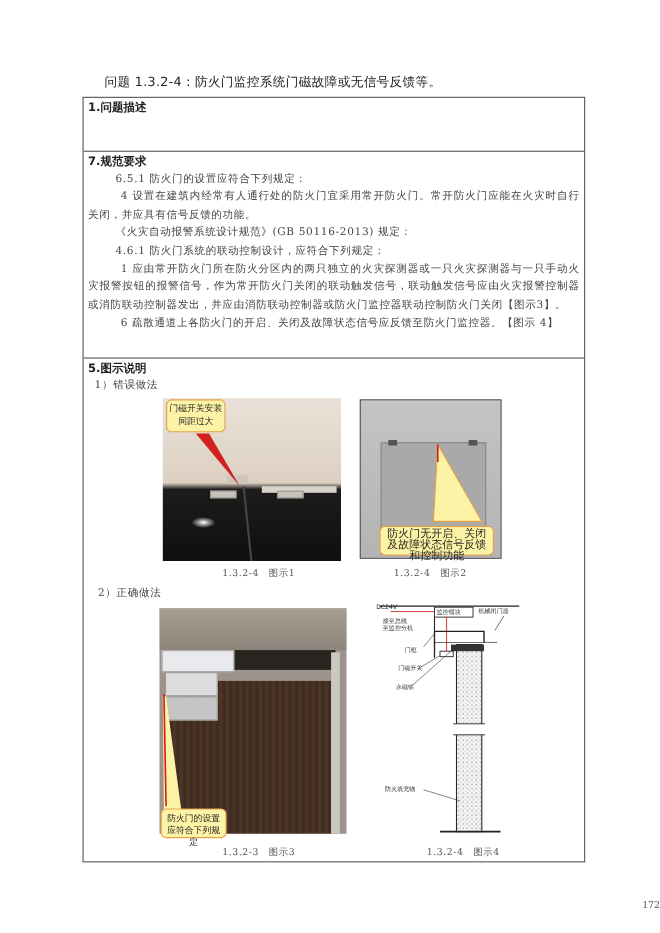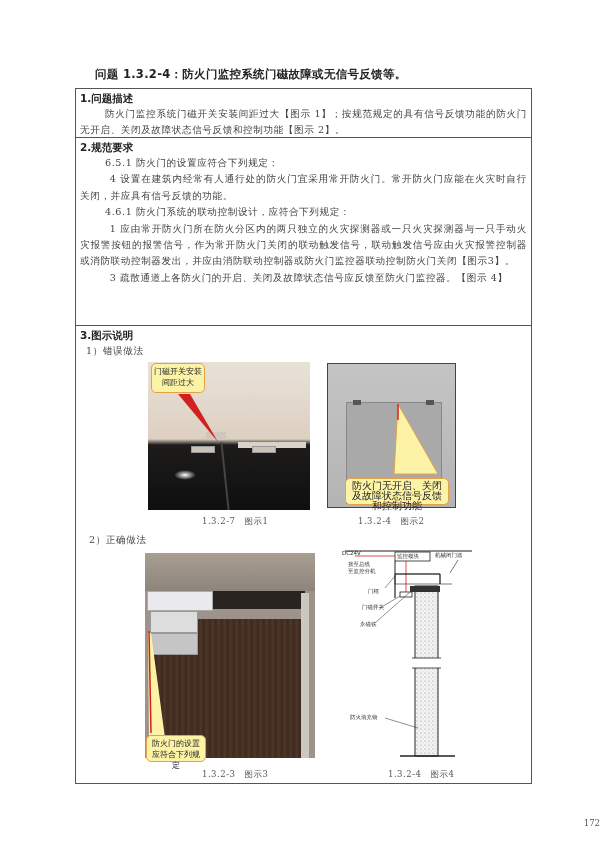--- a/index.html
+++ b/index.html
@@ -1,17 +1,17 @@
 <!DOCTYPE html>
 <html><head>
 <meta charset="utf-8">
 <style>
   html,body{margin:0;padding:0;background:#fff;}
   body{width:600px;height:848px;position:relative;overflow:hidden;font-family:"DejaVu Serif","Liberation Serif",serif;color:#333;}
-  .title{position:absolute;left:95px;top:67px;font-size:11.5px;font-weight:bold;color:#222;letter-spacing:0.3px;font-family:"DejaVu Sans","Liberation Sans",sans-serif;}
+  .title{position:absolute;left:95px;top:67px;font-size:11.5px;font-weight:normal;color:#222;letter-spacing:0.3px;font-family:"DejaVu Sans","Liberation Sans",sans-serif;}
   .table{position:absolute;left:75px;top:88px;width:457px;height:696px;border:1.3px solid #555;box-sizing:border-box;padding-left:44px;}
   .sec{position:absolute;left:0;width:100%;border-bottom:1.3px solid #555;box-sizing:border-box;}
   .sec-h{font-size:10.5px;font-weight:bold;color:#222;padding:2px 4px 0 4px;line-height:15px;font-family:"DejaVu Sans","Liberation Sans",sans-serif;}
   .p{font-size:9.6px;line-height:16.4px;padding:0 4px;color:#444;letter-spacing:0.6px;text-align:justify;}
   .ind2{text-indent:2.6em;}
   .ind3{text-indent:3.1em;}
   .sub{font-size:9.6px;color:#444;padding-left:10px;line-height:16px;letter-spacing:0.6px;}
   .fig{position:absolute;overflow:hidden;}
   .cap{position:absolute;font-size:8.5px;color:#555;letter-spacing:0.5px;white-space:nowrap;}
   .callout{position:absolute;background:#fdf3a6;border:1.5px solid #e2a24a;border-radius:5px;font-size:8px;color:#222;text-align:center;line-height:11px;padding:2px 2px;font-family:"DejaVu Sans","Liberation Sans",sans-serif;box-sizing:border-box;}
@@ -20,51 +20,51 @@
 </style>
 </head>
 <body>
 
 <div class="title">问题 1.3.2-4：防火门监控系统门磁故障或无信号反馈等。</div>
 
 <div class="table">
 
   <div class="sec" style="top:0;height:49px;">
     <div class="sec-h">1.问题描述</div>
-    <div class="p ind2">防火门监控系统门磁开关安装间距过大【图示 1】；按规范规定的具有信号反馈功能的防火门无开启、关闭及故障状态信号反馈和控制功能【图示 2】。</div>
   </div>
 
   <div class="sec" style="top:49px;height:188px;">
-    <div class="sec-h">2.规范要求</div>
+    <div class="sec-h">7.规范要求</div>
     <div class="p ind2">6.5.1 防火门的设置应符合下列规定：</div>
     <div class="p ind3">4 设置在建筑内经常有人通行处的防火门宜采用常开防火门。常开防火门应能在火灾时自行关闭，并应具有信号反馈的功能。</div>
+    <div class="p ind2">《火灾自动报警系统设计规范》(GB 50116-2013) 规定：</div>
     <div class="p ind2">4.6.1 防火门系统的联动控制设计，应符合下列规定：</div>
     <div class="p ind3">1 应由常开防火门所在防火分区内的两只独立的火灾探测器或一只火灾探测器与一只手动火灾报警按钮的报警信号，作为常开防火门关闭的联动触发信号，联动触发信号应由火灾报警控制器或消防联动控制器发出，并应由消防联动控制器或防火门监控器联动控制防火门关闭【图示3】。</div>
-    <div class="p ind3">3 疏散通道上各防火门的开启、关闭及故障状态信号应反馈至防火门监控器。【图示 4】</div>
+    <div class="p ind3">6 疏散通道上各防火门的开启、关闭及故障状态信号应反馈至防火门监控器。【图示 4】</div>
   </div>
 
   <div class="sec" style="top:237px;height:457px;border-bottom:none;">
-    <div class="sec-h">3.图示说明</div>
+    <div class="sec-h">5.图示说明</div>
     <div class="sub">1）错误做法</div>
   </div>
 </div>
 
 <div class="fig" style="left:148px;top:362px;width:162px;height:148px;background:linear-gradient(#e9e1d8 0,#ddd0c2 52%,#1d1c1b 56%,#0f0f0f 100%);">
   <div style="position:absolute;left:58px;top:70px;width:20px;height:8px;background:#cfc7bb;"></div>
   <div style="position:absolute;left:90px;top:80px;width:68px;height:6px;background:#d9d3ca;"></div>
   <div style="position:absolute;left:43px;top:84px;width:22px;height:5px;background:#c8c2b8;border:1px solid #999;"></div>
   <div style="position:absolute;left:104px;top:84px;width:22px;height:5px;background:#c8c2b8;border:1px solid #999;"></div>
   <div style="position:absolute;left:76px;top:80px;width:2px;height:68px;background:#444;transform:skewX(6deg);"></div>
   <div style="position:absolute;left:26px;top:108px;width:22px;height:10px;border-radius:50%;background:radial-gradient(#fff,rgba(255,255,255,0) 70%);"></div>
   <svg style="position:absolute;left:0;top:0;" width="162" height="148">
     <polygon points="30,32 42,32 70,80" fill="#d22020"></polygon>
   </svg>
 </div>
 <div class="callout" style="left:151px;top:363px;width:54px;height:30px;">门磁开关安装间距过大</div>
-<div class="cap" style="left:202px;top:516px;">1.3.2-7　图示1</div>
+<div class="cap" style="left:202px;top:516px;">1.3.2-4　图示1</div>
 
 <div class="fig" style="left:327px;top:363px;width:127px;height:143px;background:linear-gradient(#c4c4c4,#b4b4b4);border:1px solid #444;">
   <div style="position:absolute;left:18px;top:38px;width:94px;height:100px;background:#a9a9a9;border:1px solid #888;"></div>
   <div style="position:absolute;left:25px;top:36px;width:8px;height:5px;background:#555;"></div>
   <div style="position:absolute;left:98px;top:36px;width:8px;height:5px;background:#555;"></div>
   <svg style="position:absolute;left:0;top:0;" width="127" height="143">
     <polygon points="70,40 66,110 110,110" fill="#fdf3a6" stroke="#e2a24a" stroke-width="1"></polygon>
     <line x1="70" y1="40" x2="70" y2="56" stroke="#d22020" stroke-width="1.5"></line>
   </svg>
 </div>

